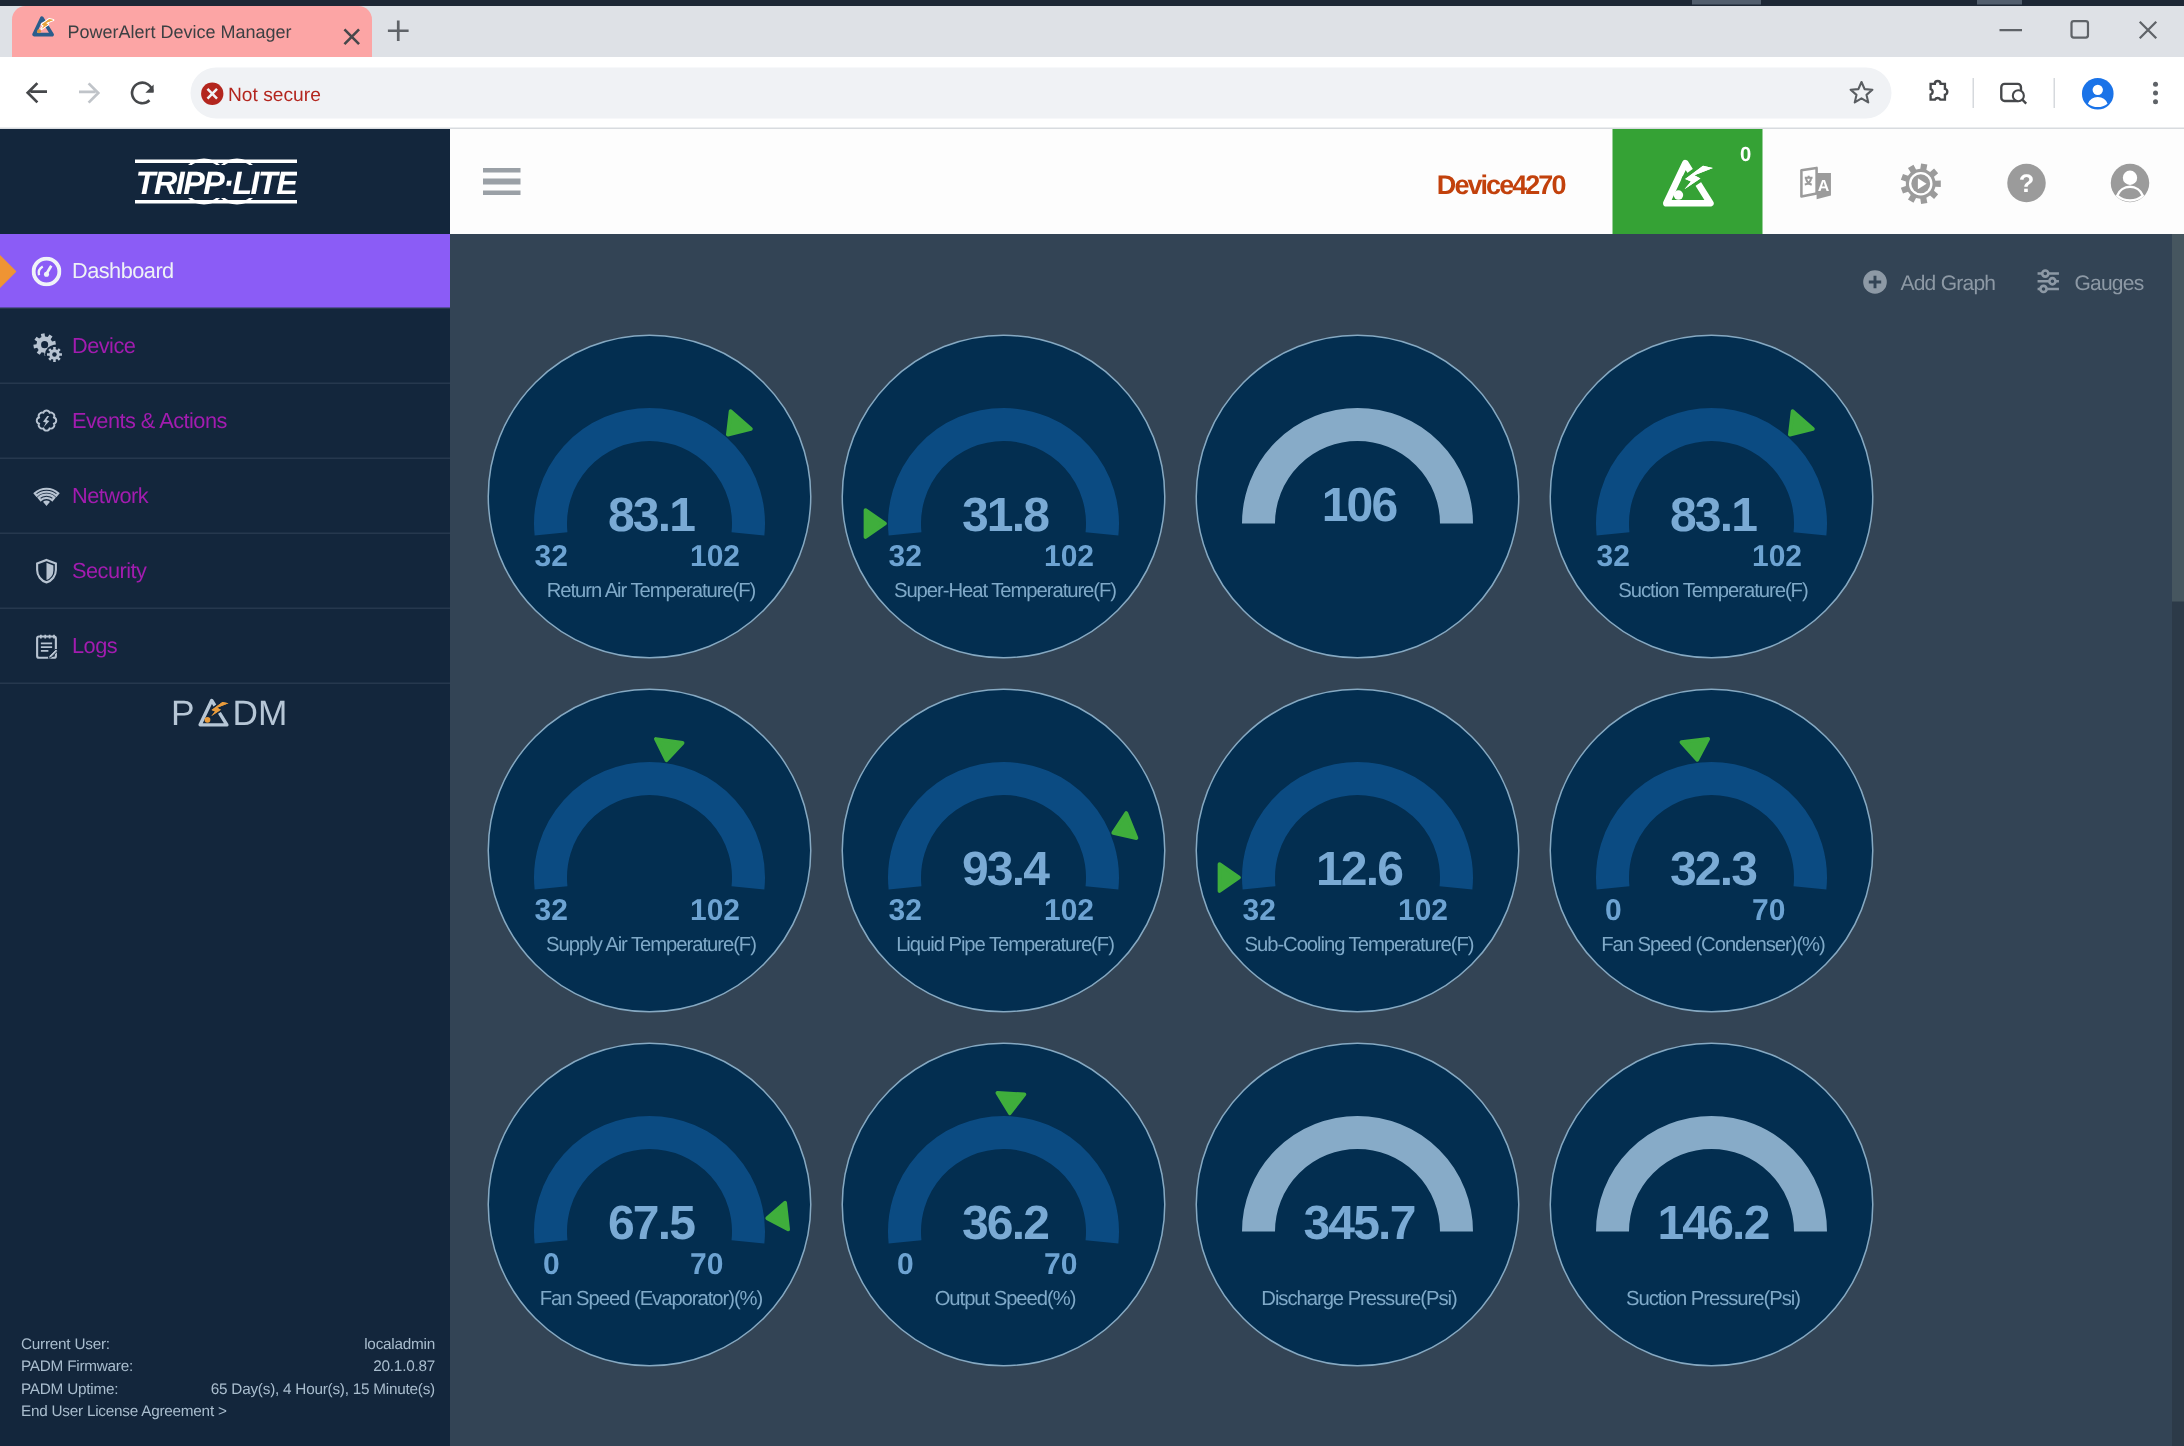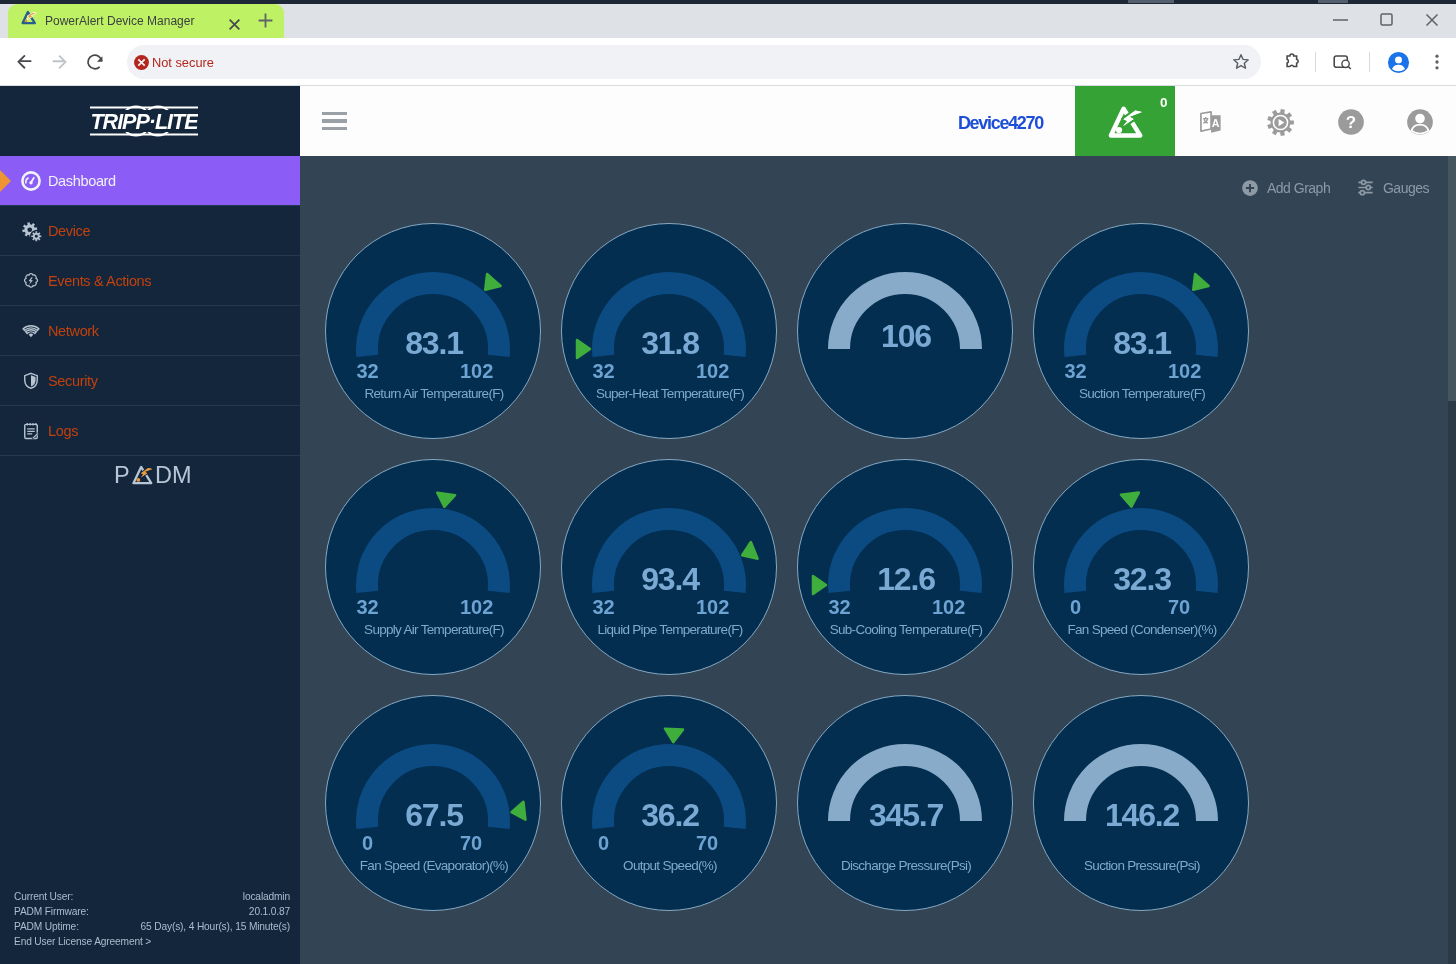--- a/index.html
+++ b/index.html
@@ -1,39 +1,39 @@
 <!DOCTYPE html>
 <html><head><meta charset="utf-8"><style>
 * {margin:0;padding:0;box-sizing:border-box;-webkit-font-smoothing:antialiased}
 body {width:1456px;height:964px;position:relative;overflow:hidden;background:#fff;font-family:"Liberation Sans",sans-serif}
 .abs {position:absolute}
 #frame {left:0;top:0;width:1456px;height:4px;background:#1d2735}
 #tabbar {left:0;top:4px;width:1456px;height:34px;background:#dee1e6}
-#tab {left:8px;top:4px;width:276px;height:34px;background:#bef264;border-radius:9px 9px 0 0}
+#tab {left:8px;top:4px;width:240px;height:34px;background:#fca5a5;border-radius:9px 9px 0 0}
 #tab .ttl {position:absolute;left:37px;top:9.5px;font-size:12px;color:#3c4043;white-space:nowrap}
 #toolbar {left:0;top:38px;width:1456px;height:48px;background:#fff}
 #pill {left:127px;top:45px;width:1134px;height:34px;background:#f0f2f5;border-radius:17px}
 #notsec {position:absolute;left:152px;top:55px;font-size:12.8px;color:#b3261e;font-weight:400}
 #apph {left:300px;top:86px;width:1156px;height:70px;background:#fdfdfd}
 #sideh {left:0;top:86px;width:300px;height:70px;background:#13263c}
 #sidebar {left:0;top:156px;width:300px;height:808px;background:#13263c}
-.mrow {position:absolute;left:0;width:300px;height:50px;border-bottom:1px solid #26384e;color:#c2410c;font-size:14.5px;letter-spacing:-0.35px}
+.mrow {position:absolute;left:0;width:300px;height:50px;border-bottom:1px solid #26384e;color:#a21caf;font-size:14.5px;letter-spacing:-0.35px}
 .mrow .ic {position:absolute;left:21px;top:15px}
 .mrow .lb {position:absolute;left:48px;top:17px}
 .mactive {background:#8b5cf6;color:#eef2f6}
 #main {left:300px;top:156px;width:1156px;height:808px;background:#334455}
 .gg {position:absolute;width:216px;height:216px;background:#032e50;border:1px solid #86a9c2;border-radius:50%}
 .gg svg {position:absolute;left:-1px;top:-1px}
 .gg .vhigh {top:96px !important}
 .gg .val {position:absolute;left:0;top:103px;width:216px;text-align:center;font-size:32px;font-weight:bold;color:#7aaad4;line-height:1;letter-spacing:-1.2px}
 .gg .mn {position:absolute;left:0px;top:136px;width:83px;text-align:center;font-size:20px;font-weight:bold;color:#6da3d2}
 .gg .mx {position:absolute;left:134px;top:136px;width:84px;font-size:20px;font-weight:bold;color:#6da3d2}
 .gg .ti {position:absolute;left:8px;top:161px;width:200px;text-align:center;font-size:13.5px;letter-spacing:-0.7px;color:#7fa9c8;line-height:17.5px}
 .gg .t2 {top:152px;left:0;width:216px}
-.hd {color:#1d4ed8;font-weight:bold;font-size:18px;letter-spacing:-1.3px}
+.hd {color:#c2410c;font-weight:bold;font-size:18px;letter-spacing:-1.3px}
 .info {position:absolute;left:14px;width:276px;color:#a9bdce;font-size:10.2px;letter-spacing:-0.15px}
 .info b {position:absolute;right:0;font-weight:400;white-space:nowrap}
 </style></head><body>
 
 <div class="abs" id="frame"></div>
 <div class="abs" style="left:1128px;top:0;width:46px;height:3px;background:#6a7686;opacity:.7"></div>
 <div class="abs" style="left:1318px;top:0;width:30px;height:3px;background:#6a7686;opacity:.7"></div>
 <div class="abs" id="tabbar"></div>
 <div class="abs" id="tab">
   <div style="position:absolute;left:11px;top:4px"><svg width="19" height="19" viewBox="0 0 32 32">

